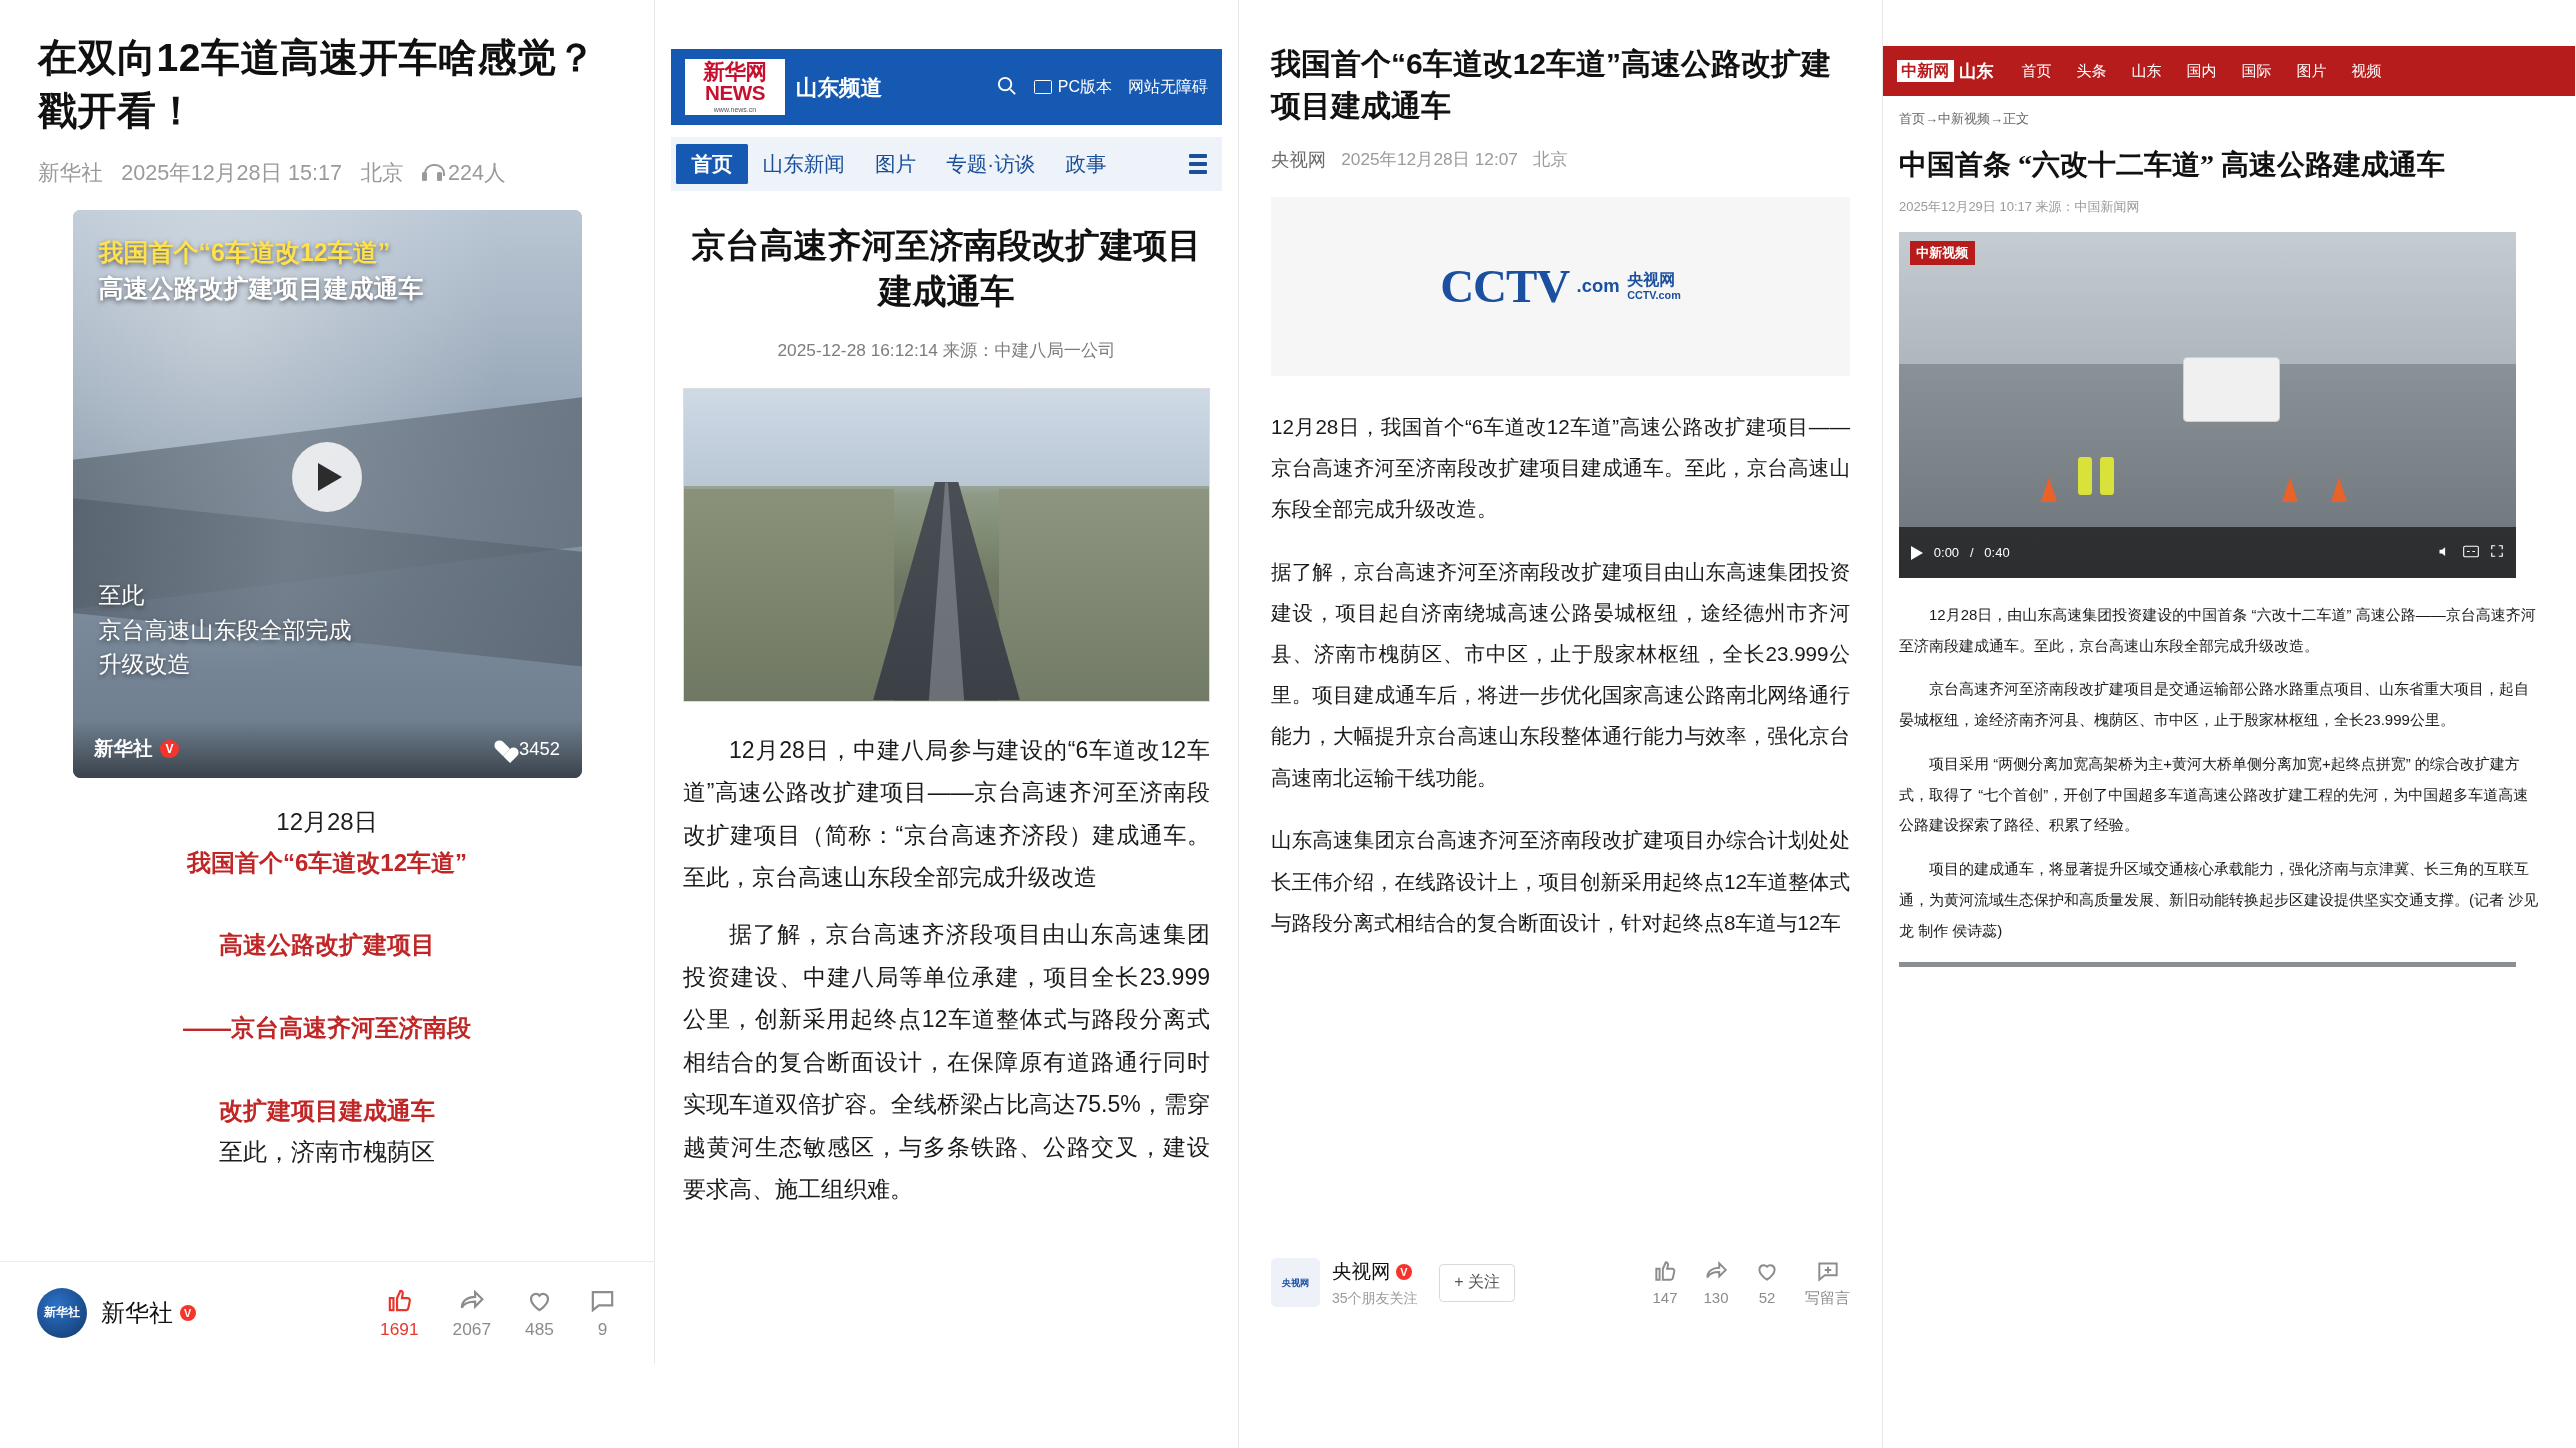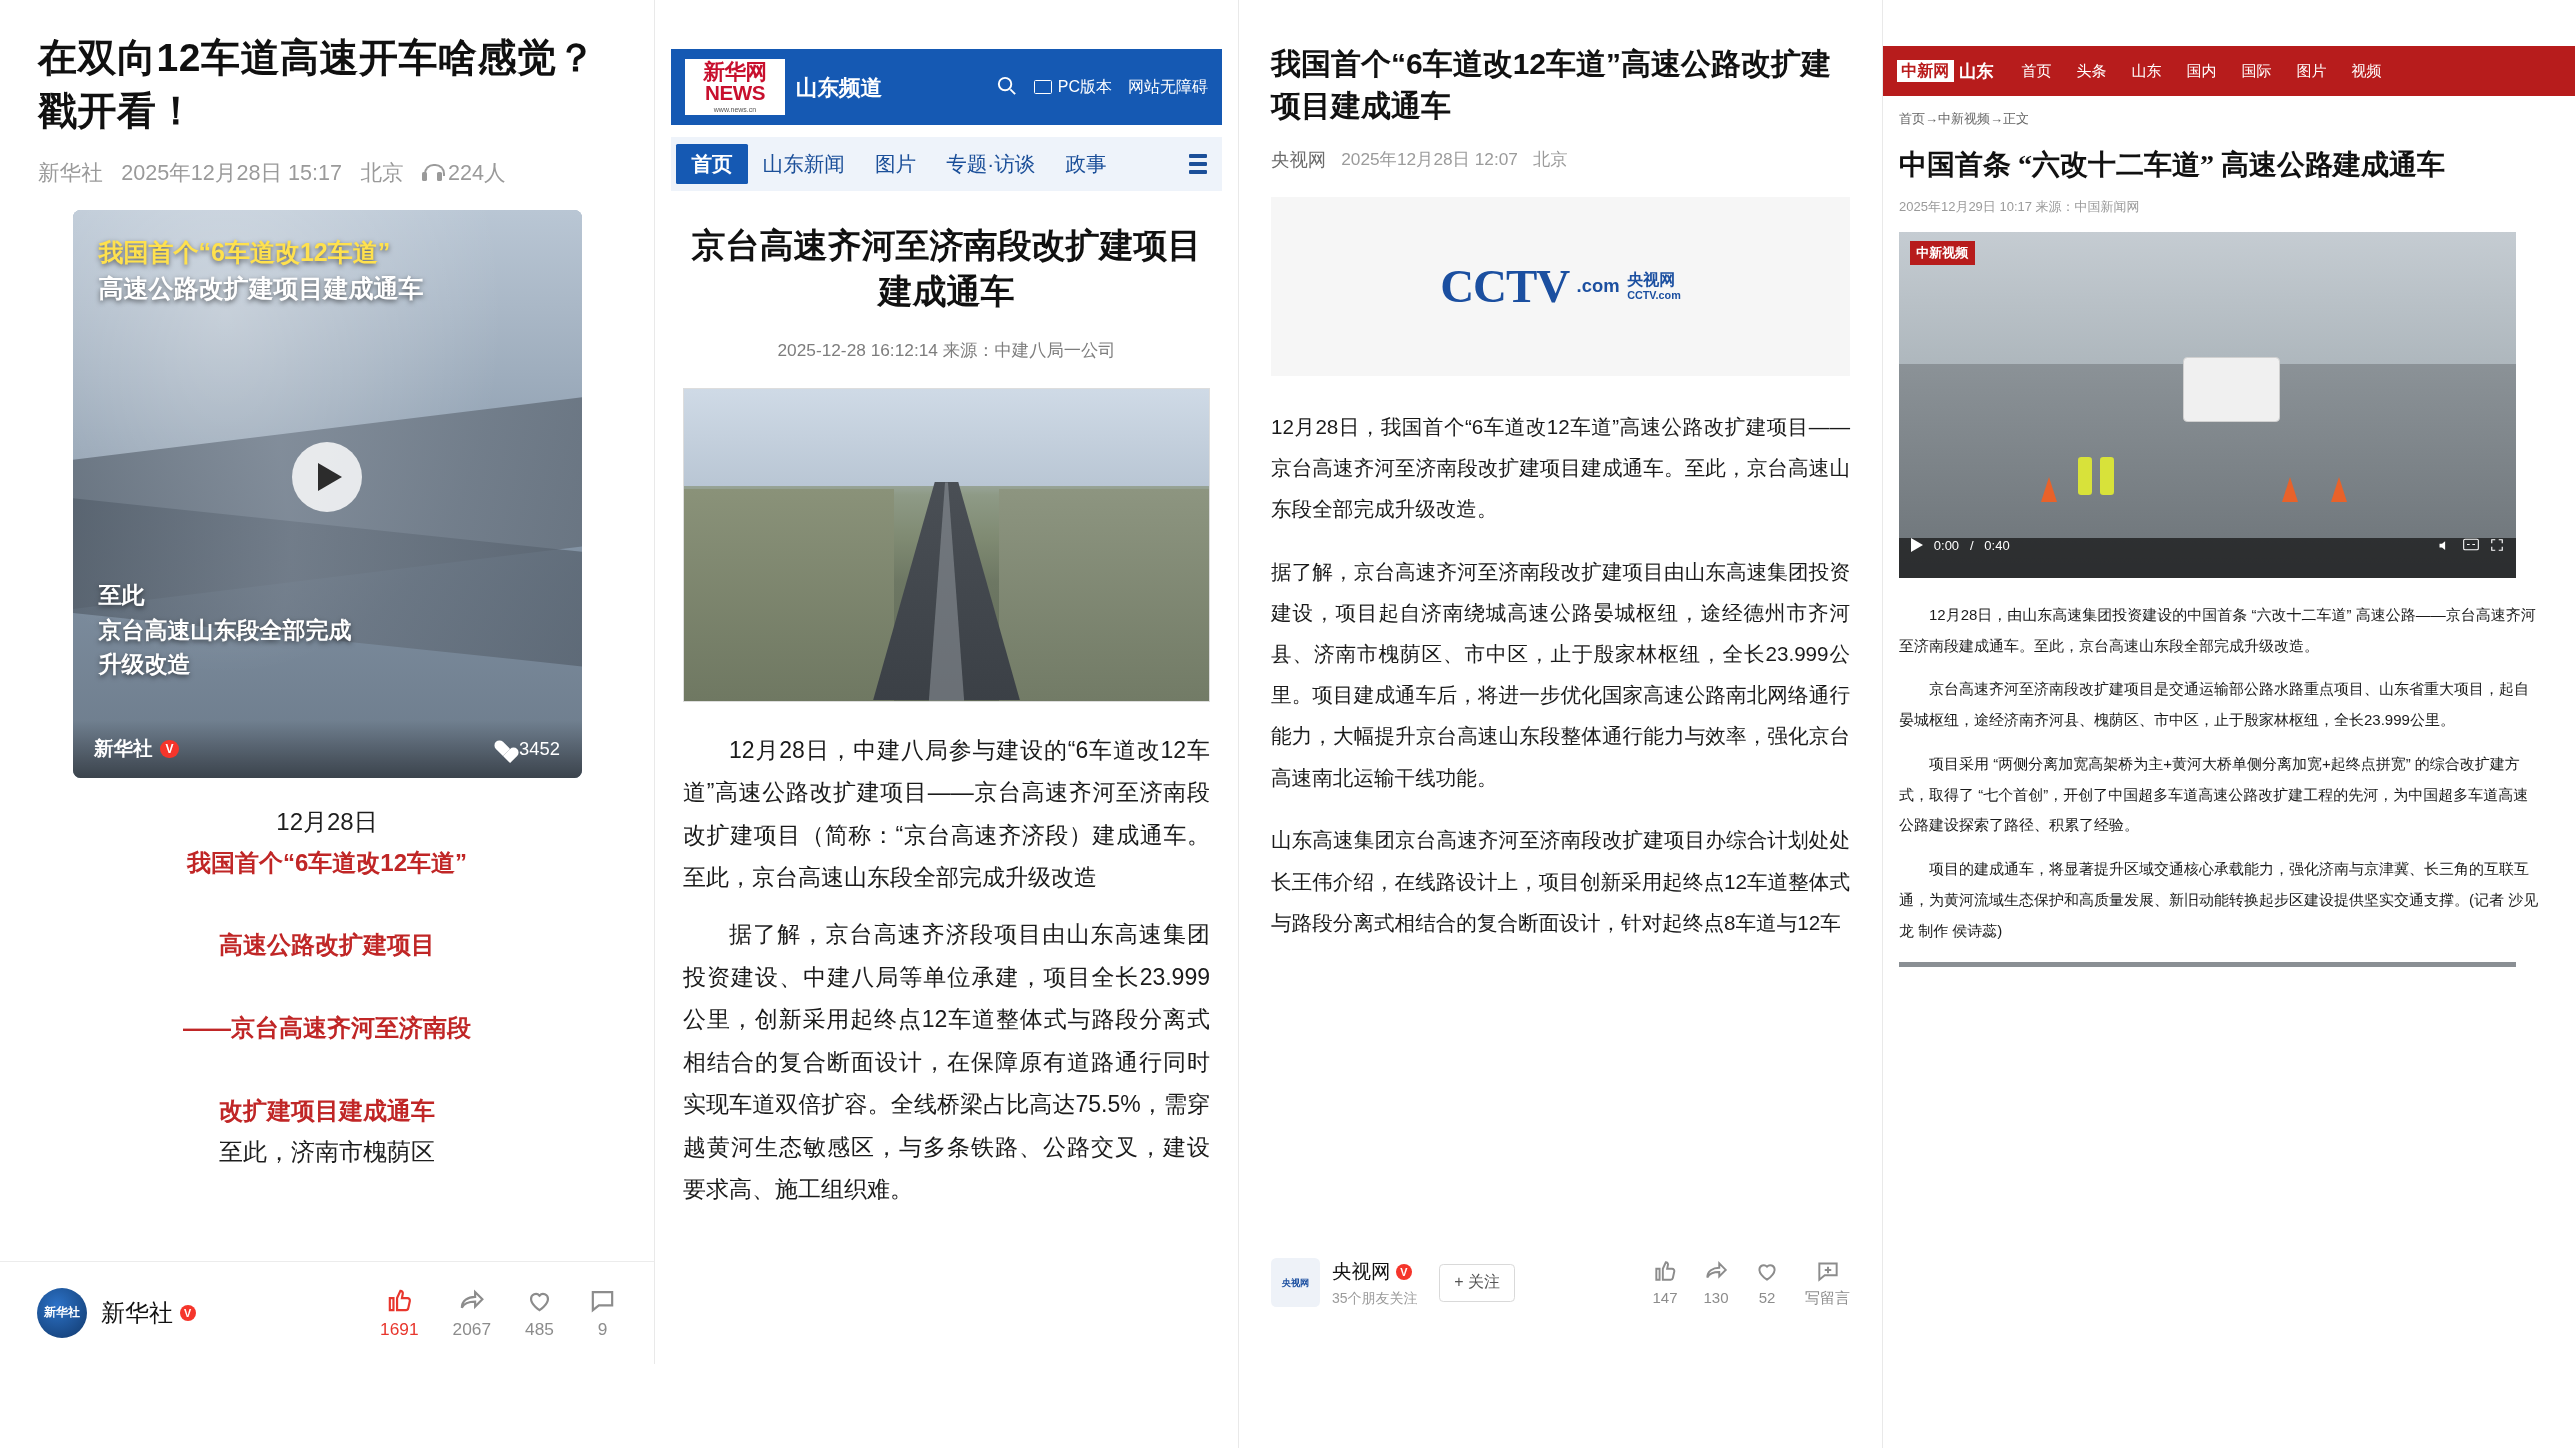--- a/index.html
+++ b/index.html
@@ -86,21 +86,21 @@
   .p1-v-toptext {
     position: absolute; left: 26px; top: 24px; right: 21.6px;
     color: #fff;
     font-size: 25px; font-weight: 700; line-height: 1.45;
     text-shadow: 0 1.6px 5.4px rgba(0,0,0,.55);
   }
   .p1-v-toptext .hl { color: #ffe14d; }
   .p1-v-bottomtext {
     position: absolute; left: 26px; bottom: 96px; right: 27px;
     color: #fff;
-    font-size: 23px; font-weight: 700; line-height: 1.5;
+    font-size: 23px; font-weight: 400; line-height: 1.5;
     text-shadow: 0 1.6px 5.4px rgba(0,0,0,.55);
   }
   .play-btn {
     position: absolute; left: 50%; top: 47%;
     transform: translate(-50%,-50%);
     width: 70px; height: 70px; border-radius: 50%;
     background: rgba(255,255,255,.82);
     display: flex; align-items: center; justify-content: center;
   }
   .play-btn i {
@@ -361,23 +361,23 @@
   .p4-player .worker {
     position:absolute; bottom: 24%; width: 14px; height: 38px; background:#d8e23a; border-radius: 3.2px;
   }
   .p4-player .worker.w1 { left: 29%; }
   .p4-player .worker.w2 { left: 32.5%; }
   .p4-badge {
     position:absolute; left: 10.8px; top: 8.7px;
     background:#b71c1c; color:#fff; font-size: 13px; font-weight:700; padding: 3.2px 6.5px;
   }
   .p4-controls {
-    position:absolute; left:0; right:0; bottom:0; height: 40px;
+    position:absolute; left:0; right:0; bottom:0; height: 51px;
     background: rgba(20,20,20,.72);
-    display:flex; gap: 10.8px; padding: 0 12px; color:#fff; font-size: 13px;
+    display:flex; align-items:center; gap: 10.8px; padding: 0 12px; color:#fff; font-size: 13px;
   }
   .p4-controls .play { width:0;height:0;border-left:12px solid #fff;border-top:7px solid transparent;border-bottom:7px solid transparent;}
   .p4-controls .spacer { flex: 1; }
   .p4-body { margin: 21.6px 16px 0 16px; font-size: 15px; line-height: 2.05; color:#1a1a1a; width: 644px;}
   .p4-body p { text-indent: 2em; margin-bottom: 13px;}
   .p4-rule { margin: 16px 16px 0 16px; height: 4.3px; background:#8a8f94; width: 617px;}
 </style>
 </head>
 <body>
 

